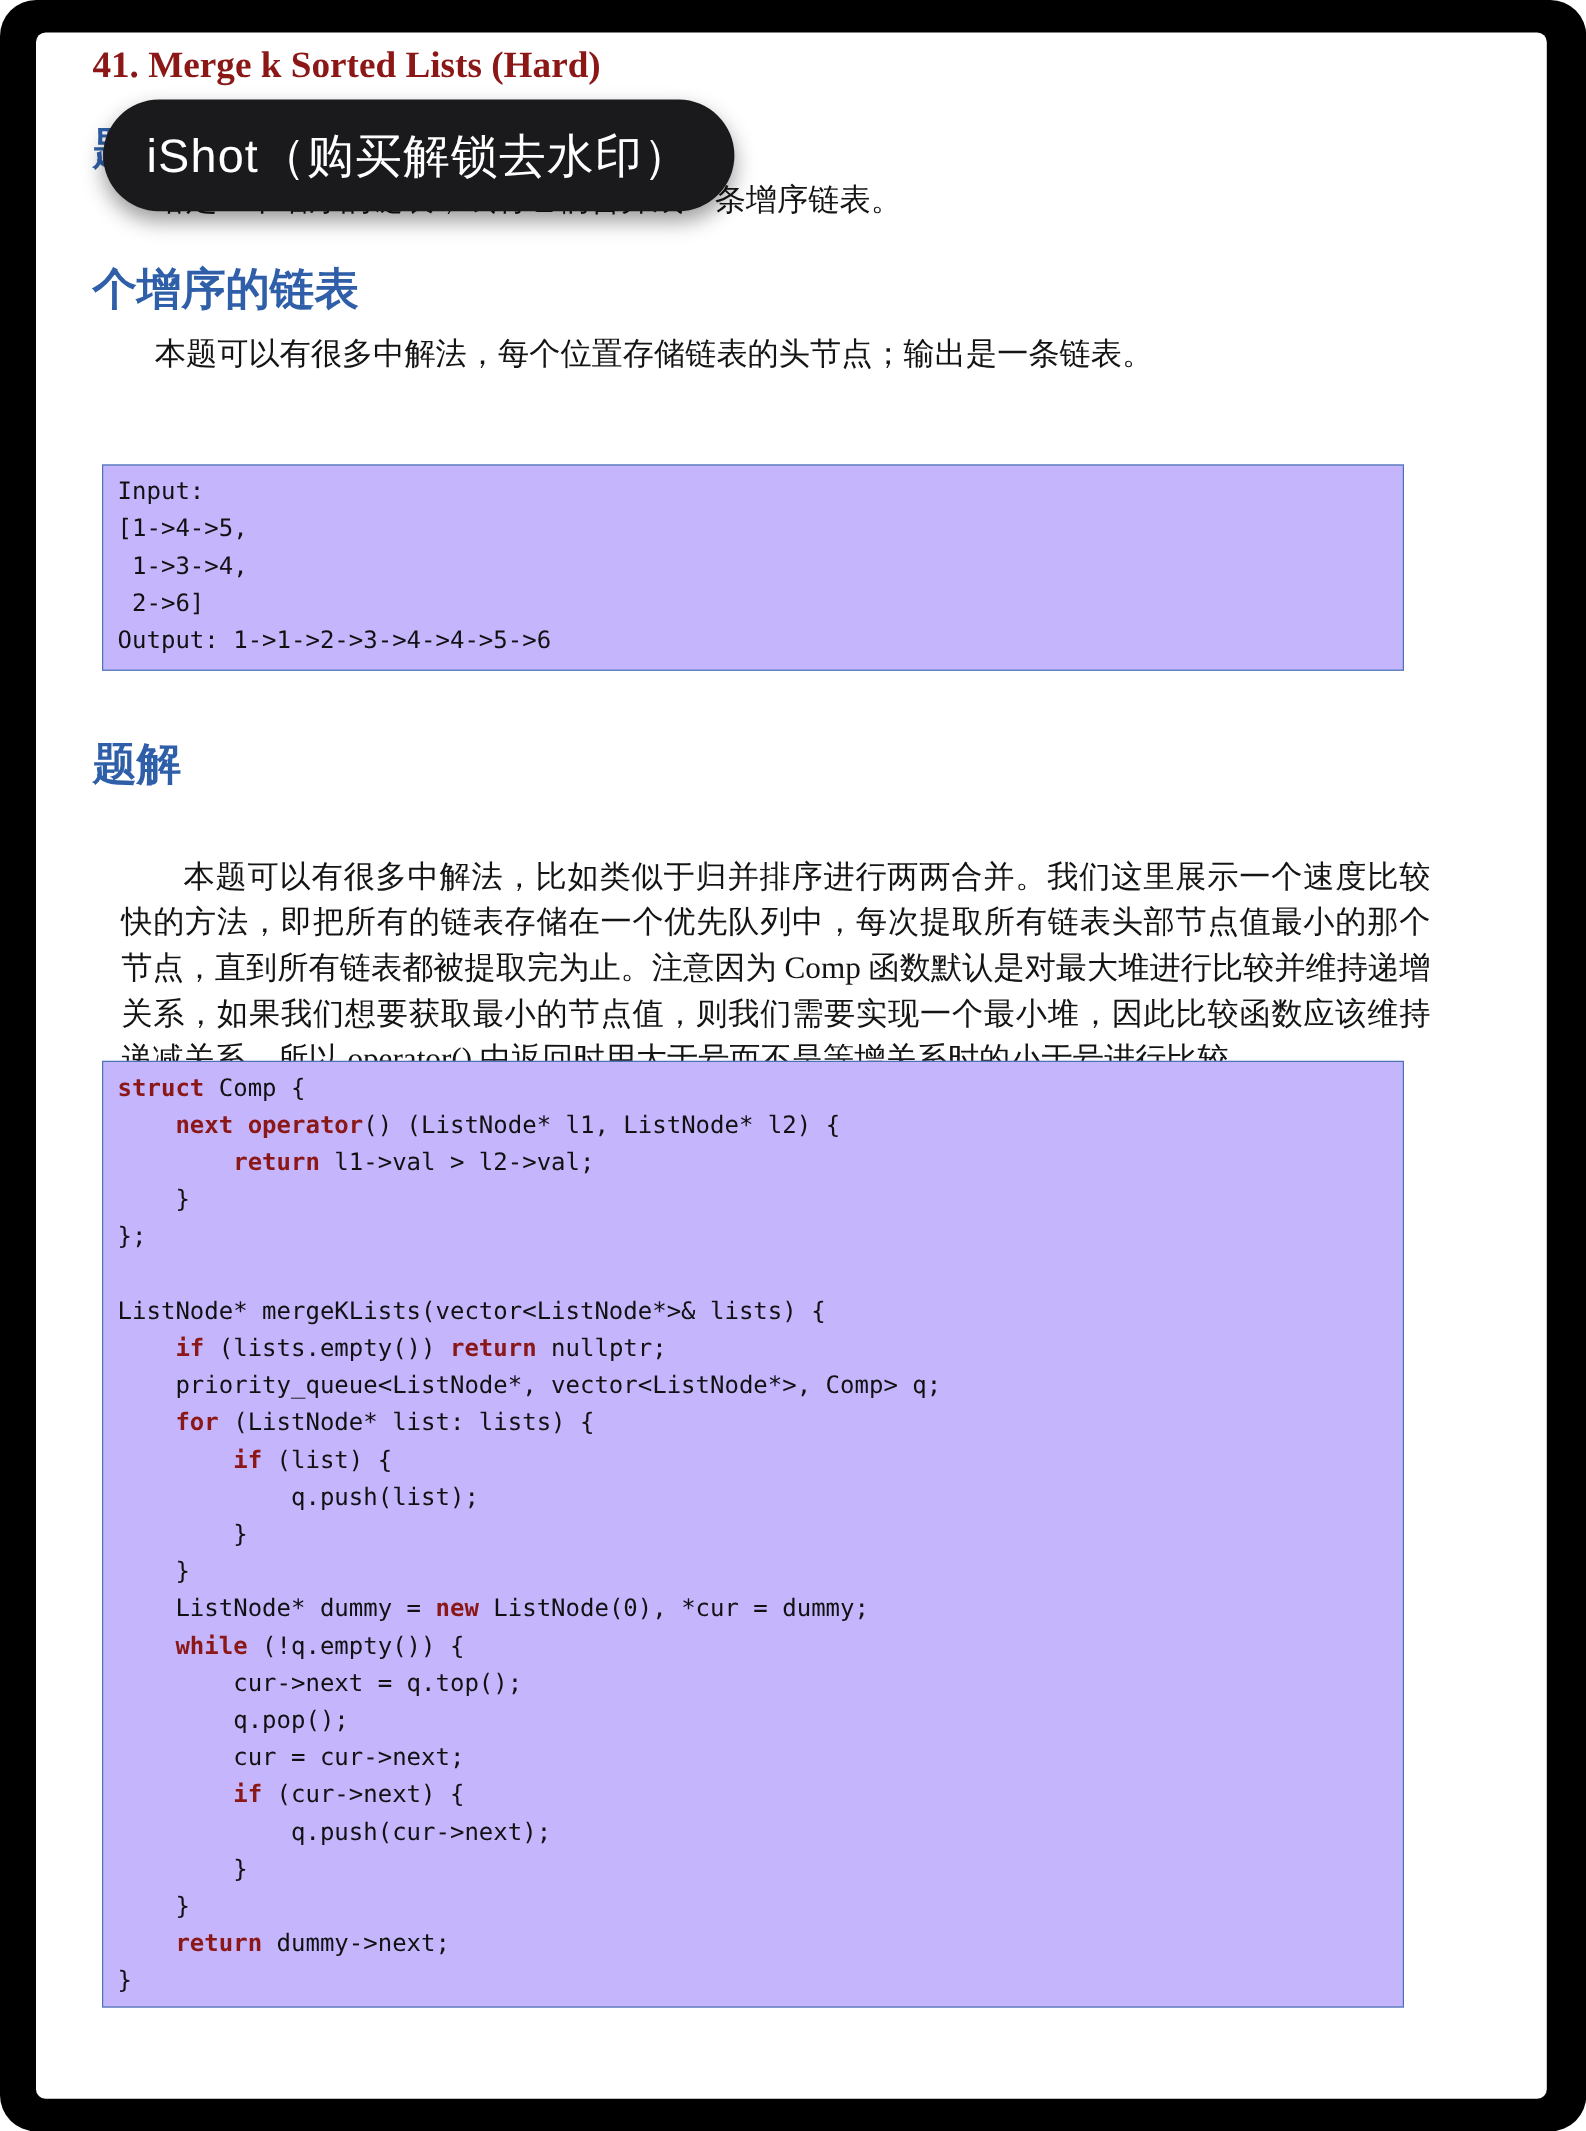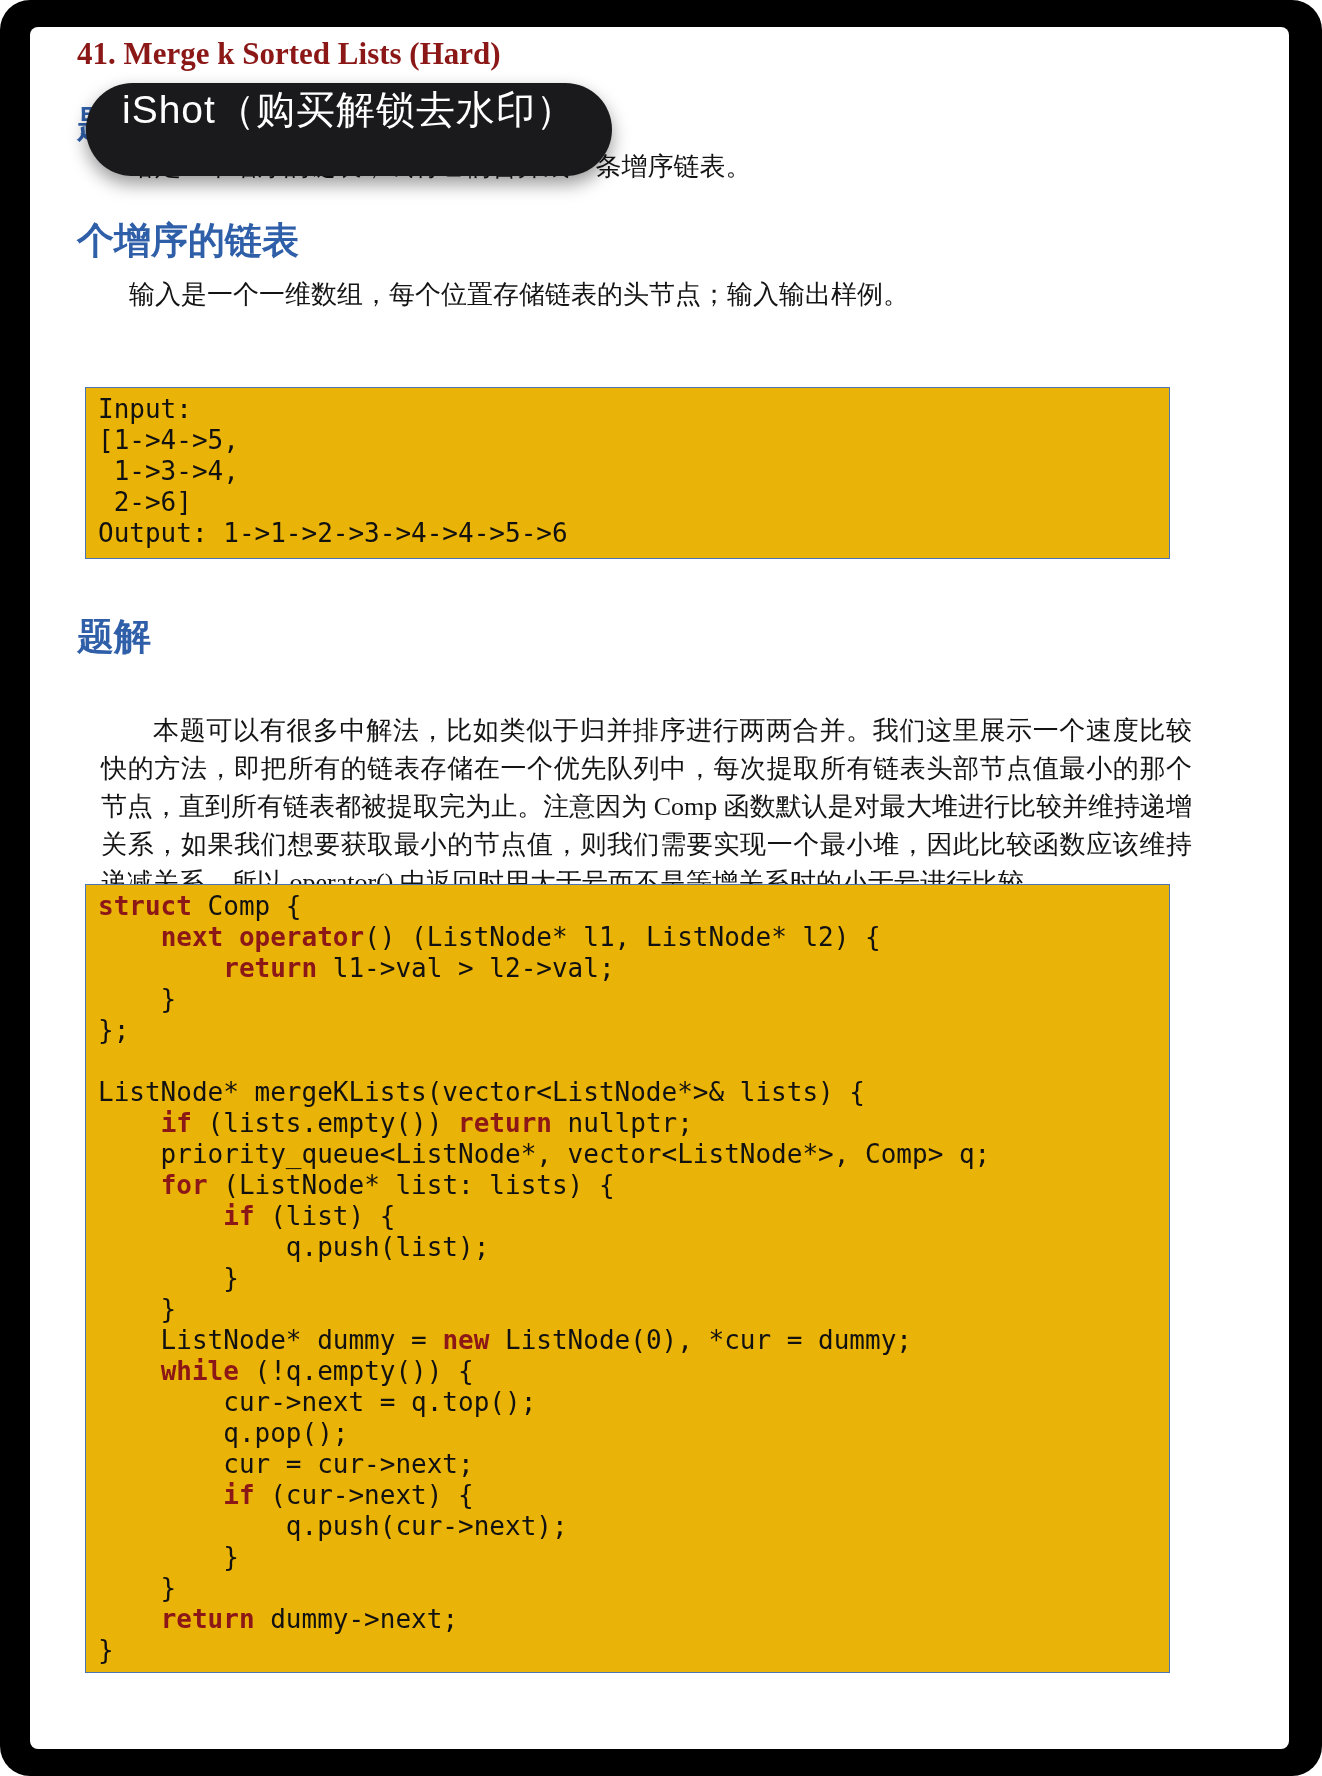--- a/index.html
+++ b/index.html
@@ -25,43 +25,43 @@
     left:77px;margin:0;
     font-size:37px;font-weight:bold;color:var(--heading,#2f5fa8);
     font-family:"Liberation Serif", serif;white-space:nowrap;
     z-index:1;
   }
   .heading-desc{top:100px;}
   .heading-io{top:216px;}
   .heading-solution{top:612px;}
   .watermark-pill{
     left:86px;top:83px;height:93px;z-index:2;
-    display:inline-flex;align-items:flex-start;padding:0 36px;
+    display:inline-flex;align-items:center;padding:0 36px;
     background:var(--watermark-bg,#1a1a1c);border-radius:47px;
     box-shadow:0 8px 18px rgba(0,0,0,0.40);
     font-family:"Liberation Sans", sans-serif;
     font-size:39px;color:var(--watermark-text,#ffffff);
     letter-spacing:1px;white-space:nowrap;cursor:pointer;
   }
   .body-text{
     left:77px;width:1091px;margin:0;
     font-size:26px;line-height:38px;color:#141414;
     text-indent:2em;
   }
   .para-desc{top:148px;white-space:nowrap;}
   .para-io{top:276px;white-space:nowrap;}
   .para-solution{top:712px;text-align:justify;margin-left:24px;}
   .var-italic{font-style:italic;font-family:"Liberation Serif", serif;}
   .code-box{
     left:85px;width:1059px;margin:0;
     border:1.5px solid var(--code-border,#4a74b4);
-    background:#eab308;
+    background:#c4b5fd;
     padding:6px 12px;
     font-family:"DejaVu Sans Mono","Liberation Mono",monospace;
-    font-size:26px;line-height:31px;color:#111111;
+    font-size:20px;line-height:31px;color:#111111;
     white-space:pre;overflow:hidden;
   }
   .code-example{top:387px;height:158px;}
   .code-solution{top:884px;height:775px;}
   .kw{color:var(--keyword,#8b1717);font-weight:bold;}
 </style>
 </head>
 <body>
 
 <div class="frame"></div>
@@ -72,21 +72,21 @@
 <h2 class="abs section-heading heading-desc">题目描述</h2>
 
 <div class="abs watermark-pill">
   <span>iShot（购买解锁去水印）</span>
 </div>
 
 <p class="abs body-text para-desc"><span>给定 </span><i class="var-italic">k</i><span> 个增序的链表，试将它们合并成一条增序链表。</span></p>
 
 <h2 class="abs section-heading heading-io">个增序的链表</h2>
 
-<p class="abs body-text para-io">输入是一个一维数组，每个位置存储链表的头节点；输入输出样例。</p>
+<p class="abs body-text para-io">本题可以有很多中解法，每个位置存储链表的头节点；输出是一条链表。</p>
 
 <pre class="abs code-box code-example">Input:
 [1-&gt;4-&gt;5,
  1-&gt;3-&gt;4,
  2-&gt;6]
 Output: 1-&gt;1-&gt;2-&gt;3-&gt;4-&gt;4-&gt;5-&gt;6</pre>
 
 <h2 class="abs section-heading heading-solution">题解</h2>
 
 <p class="abs body-text para-solution">本题可以有很多中解法，比如类似于归并排序进行两两合并。我们这里展示一个速度比较快的方法，即把所有的链表存储在一个优先队列中，每次提取所有链表头部节点值最小的那个节点，直到所有链表都被提取完为止。注意因为 Comp 函数默认是对最大堆进行比较并维持递增关系，如果我们想要获取最小的节点值，则我们需要实现一个最小堆，因此比较函数应该维持递减关系，所以 operator() 中返回时用大于号而不是等增关系时的小于号进行比较。</p>

